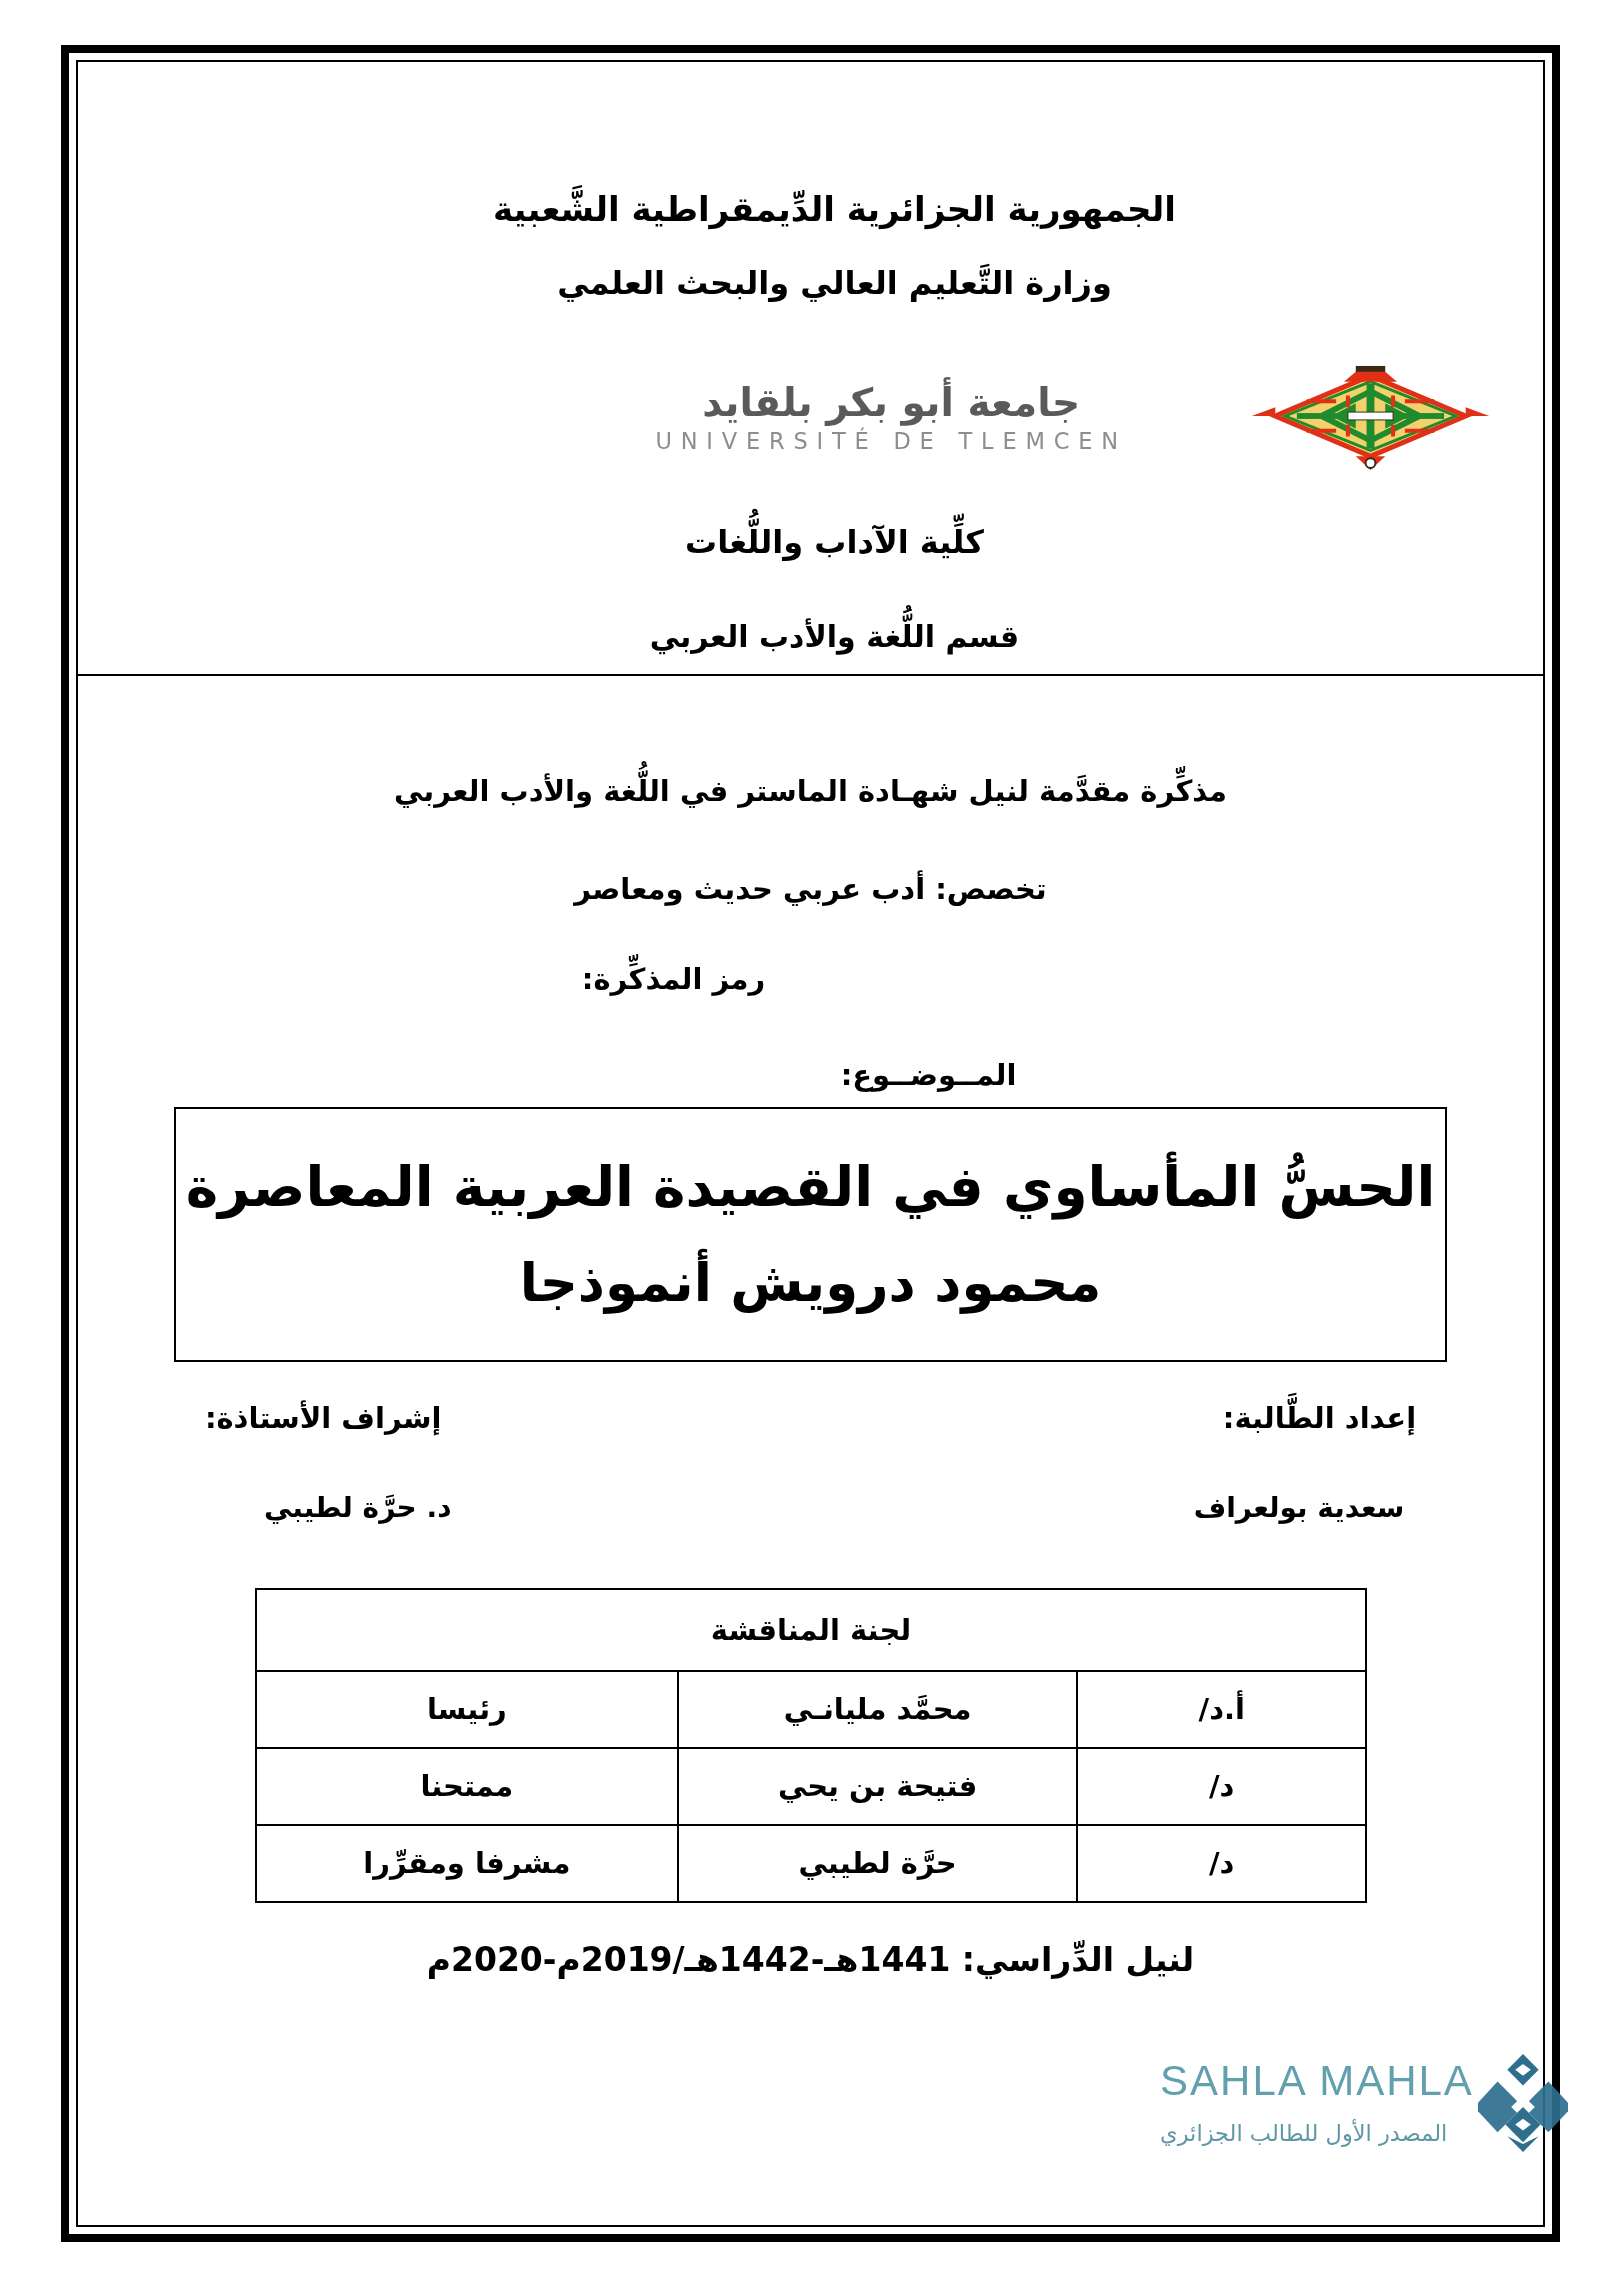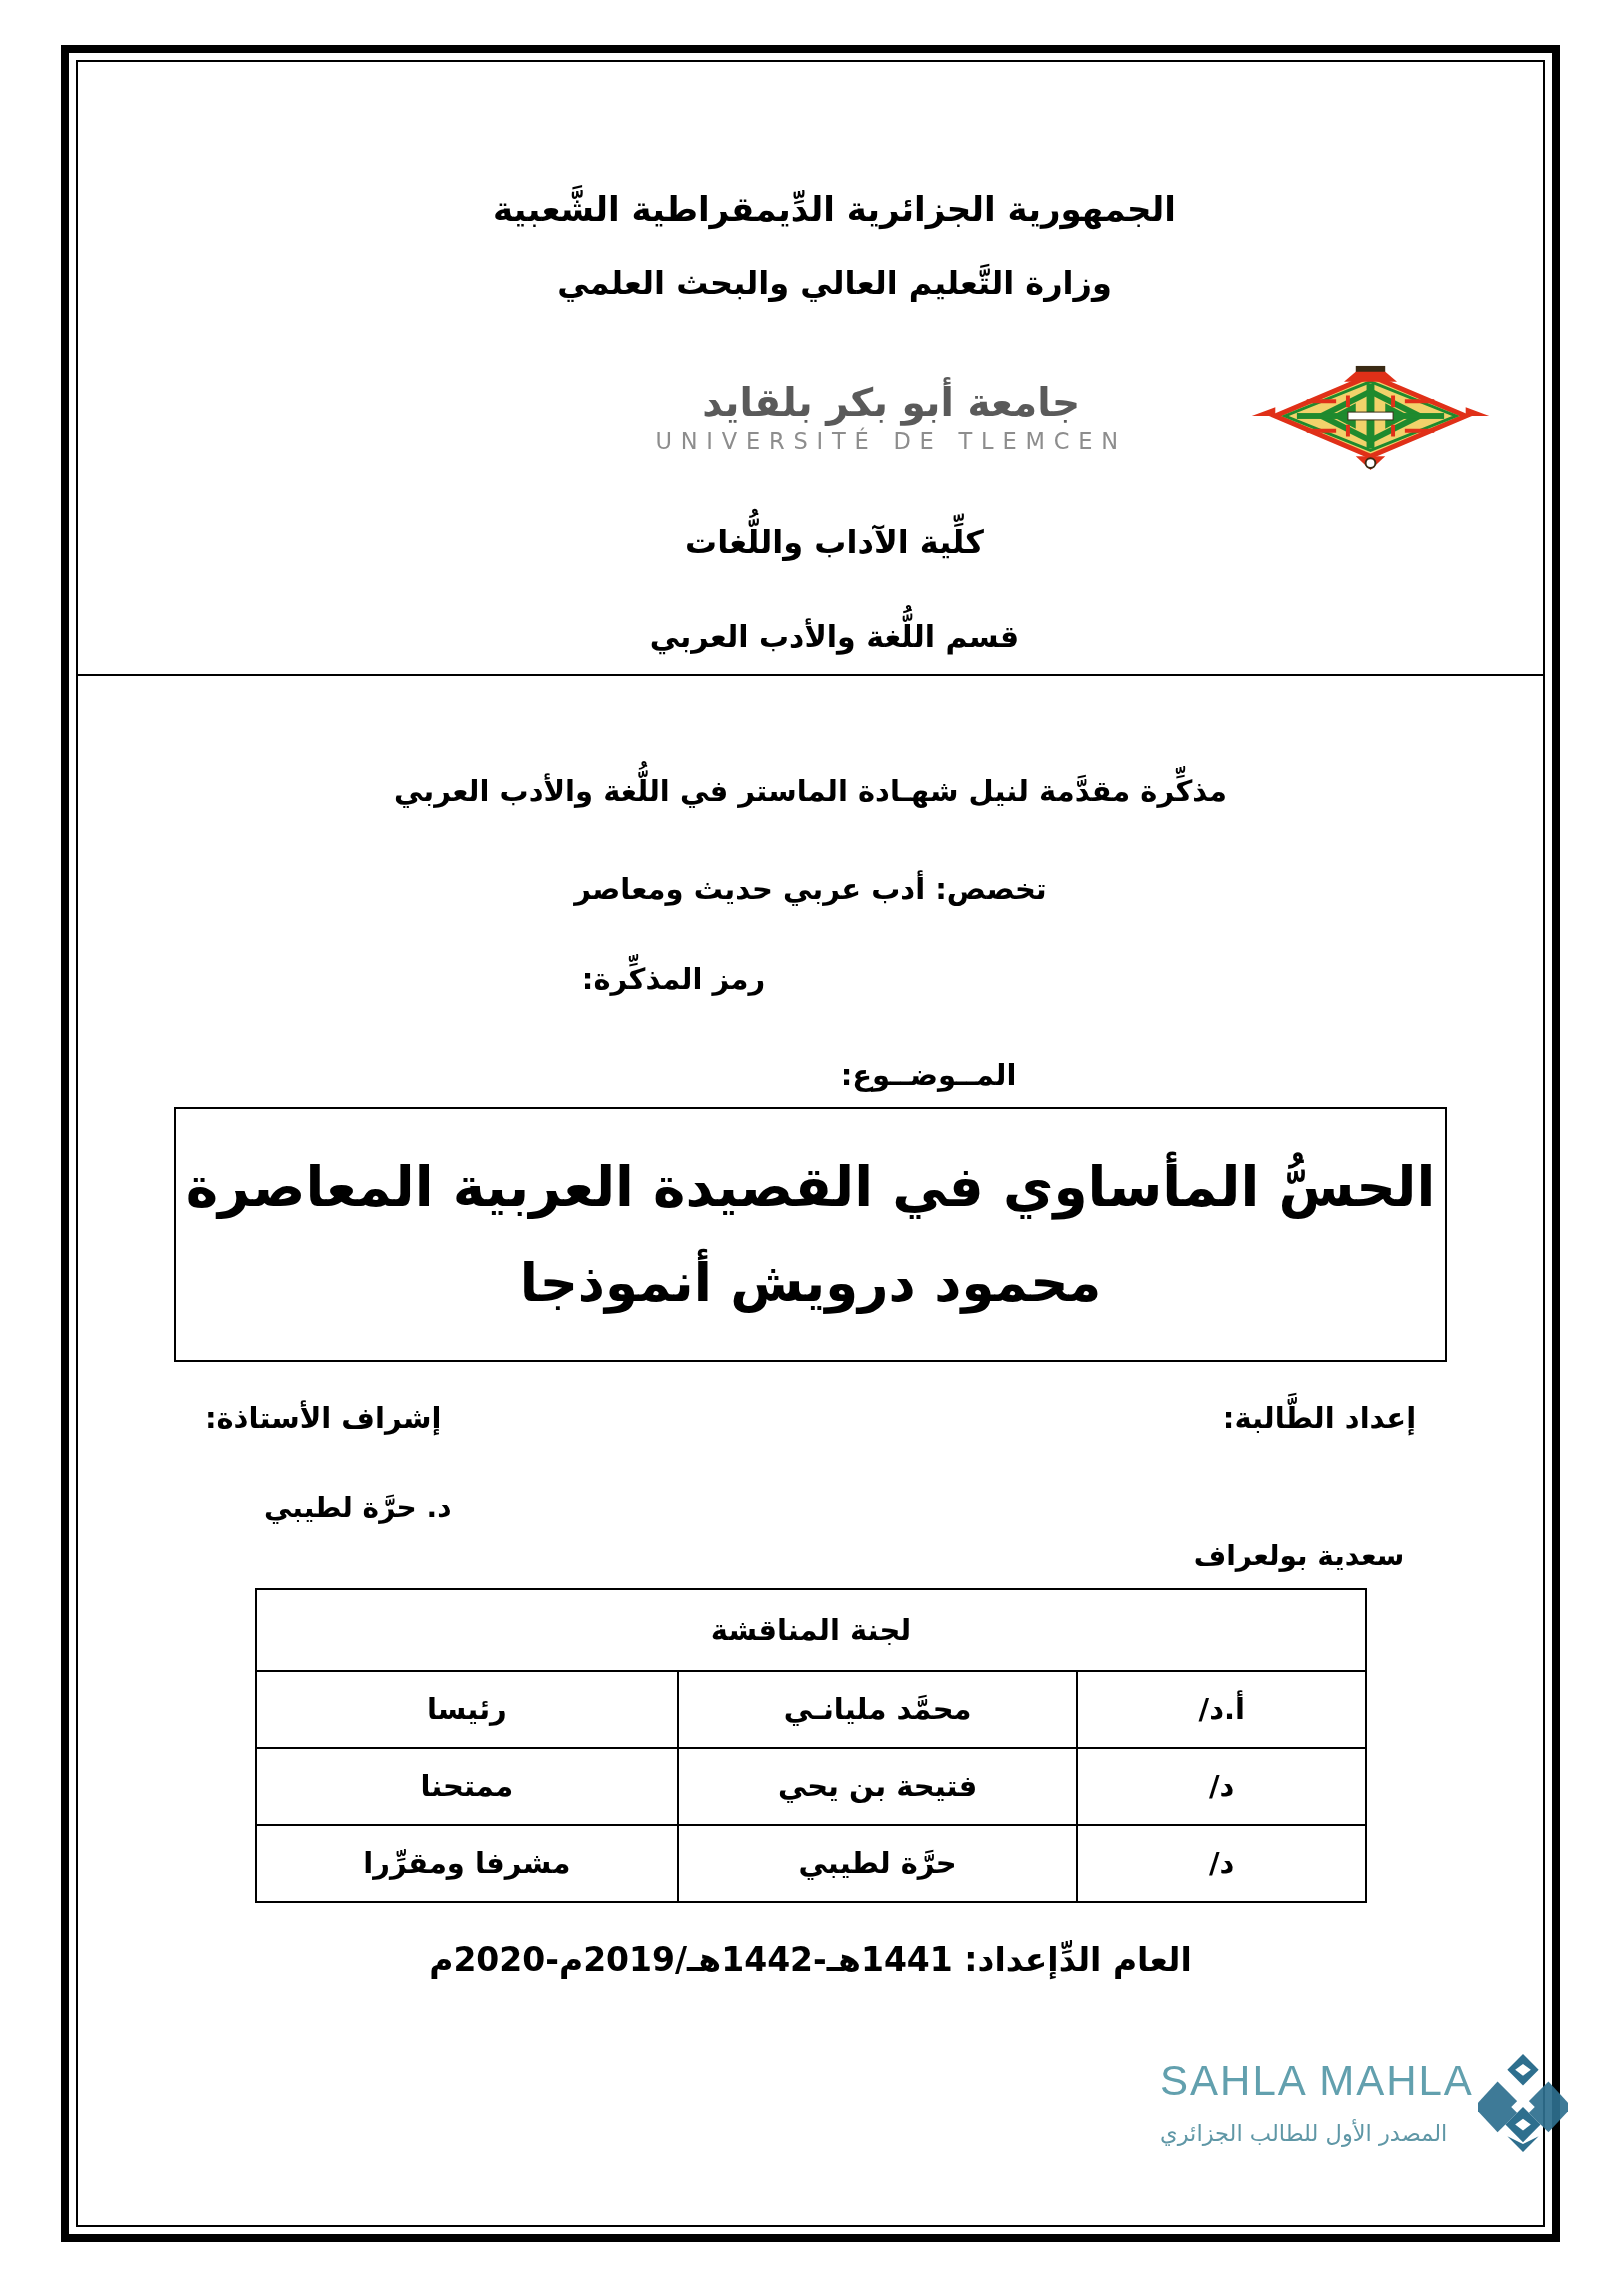--- a/index.html
+++ b/index.html
@@ -247,21 +247,20 @@
     white-space: nowrap;
   }
   .name-right {
     position: absolute;
     right: 11.8px;
     top: 0;
     direction: rtl;
     font-size: 28px;
     font-weight: 600;
     white-space: nowrap;
-    margin-top: 48px;
   }
   .name-left {
     position: absolute;
     left: 59px;
     top: 0;
     direction: rtl;
     font-size: 28px;
     font-weight: 600;
     white-space: nowrap;
   }
@@ -445,21 +444,21 @@
                 <td class="col-role">ممتحنا</td>
               </tr>
               <tr>
                 <td class="col-rank">د/</td>
                 <td class="col-name">حرَّة لطيبي</td>
                 <td class="col-role">مشرفا ومقرِّرا</td>
               </tr>
             </tbody>
           </table>
 
-          <div class="year-line">العام الدِّإعداد: 1441هـ-1442هـ/2019م-2020م</div>
+          <div class="year-line">لنيل الدِّراسي: 1441هـ-1442هـ/2019م-2020م</div>
 
           <div class="watermark">
             <div class="wm-mark">
               <svg viewBox="0 0 92 106" width="90" height="104" aria-hidden="true">
                 <g fill="#2e6f8e">
                   <polygon points="46,2 62,18 46,34 30,18"></polygon>
                   <polygon points="46,12 54,18 46,24 38,18" fill="#ffffff"></polygon>
                   <polygon points="20,30 46,56 20,82 -4,56" opacity="0.92"></polygon>
                   <polygon points="72,30 96,56 72,82 46,56" opacity="0.92"></polygon>
                   <polygon points="46,44 58,56 46,68 34,56" fill="#ffffff"></polygon>

